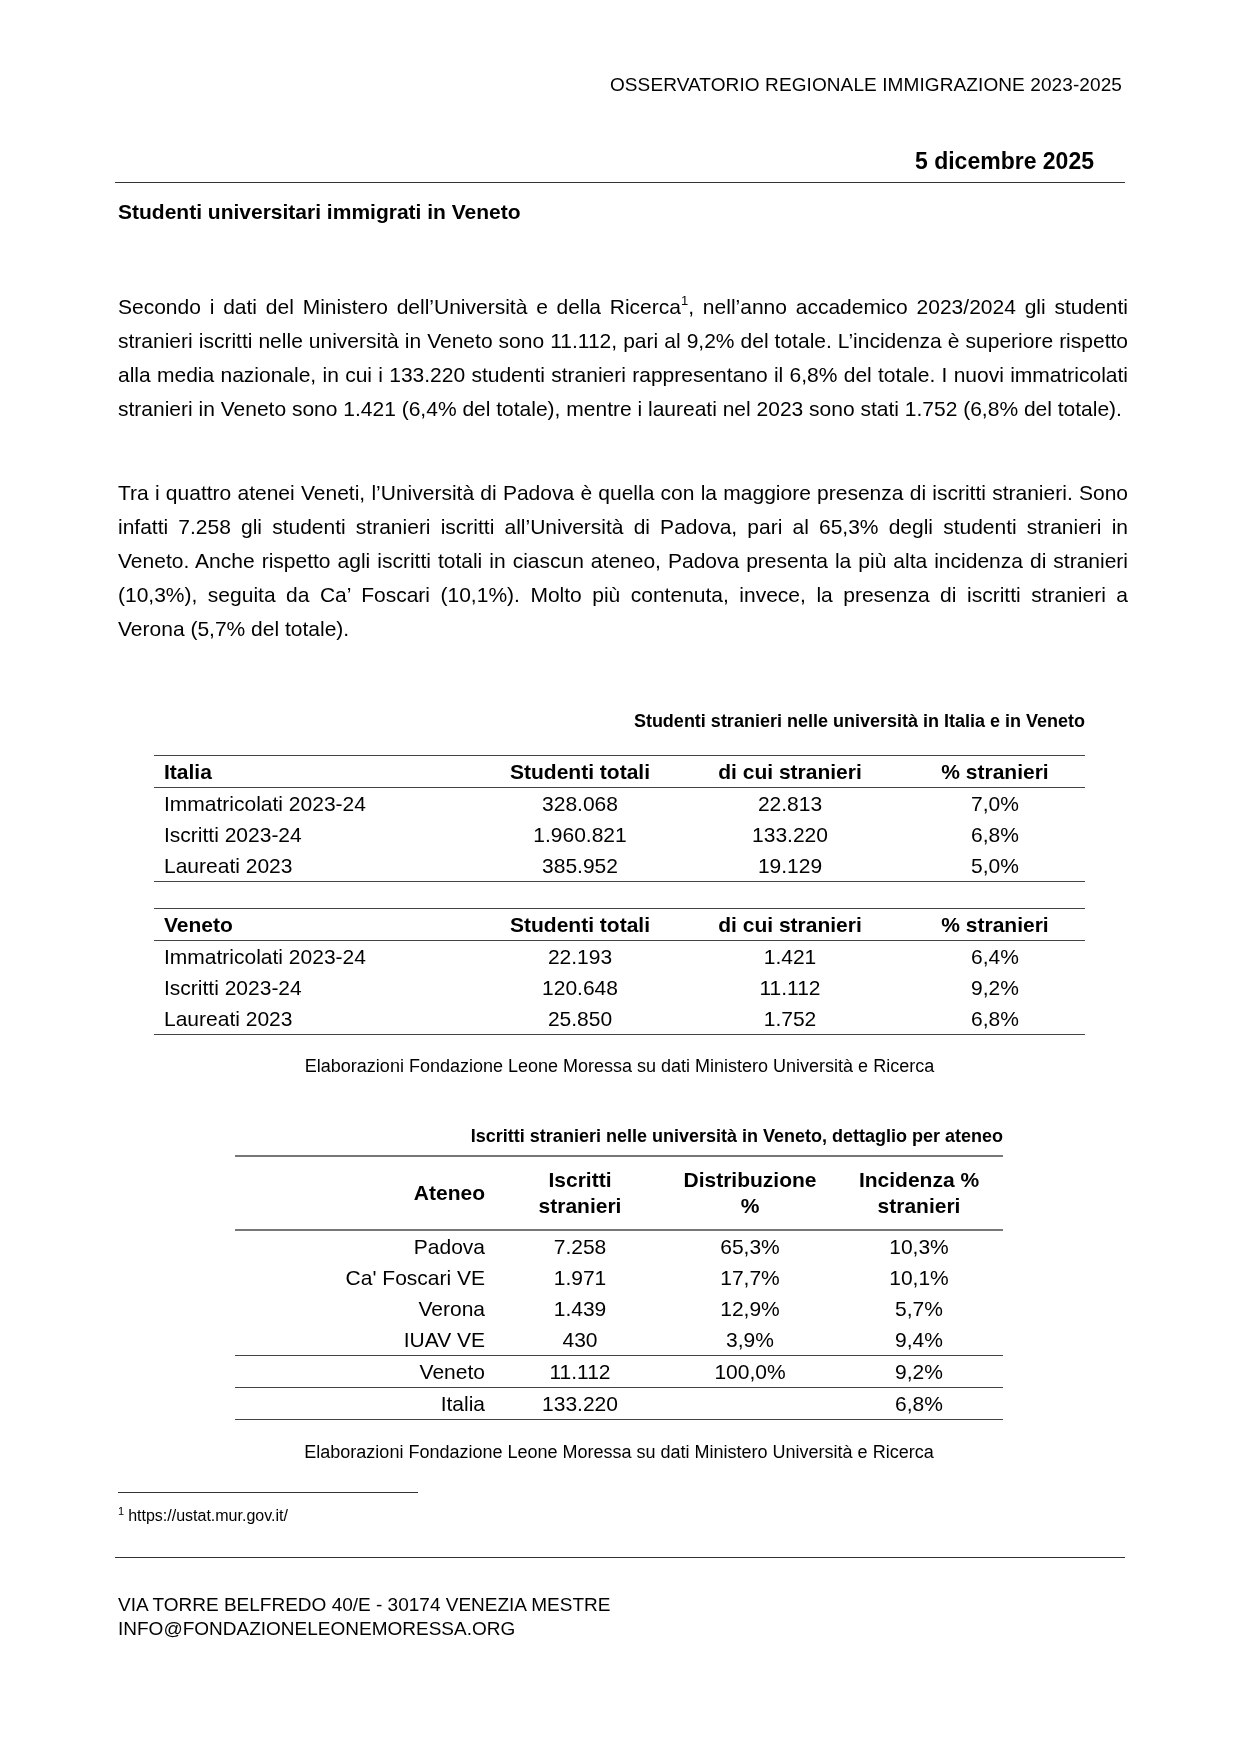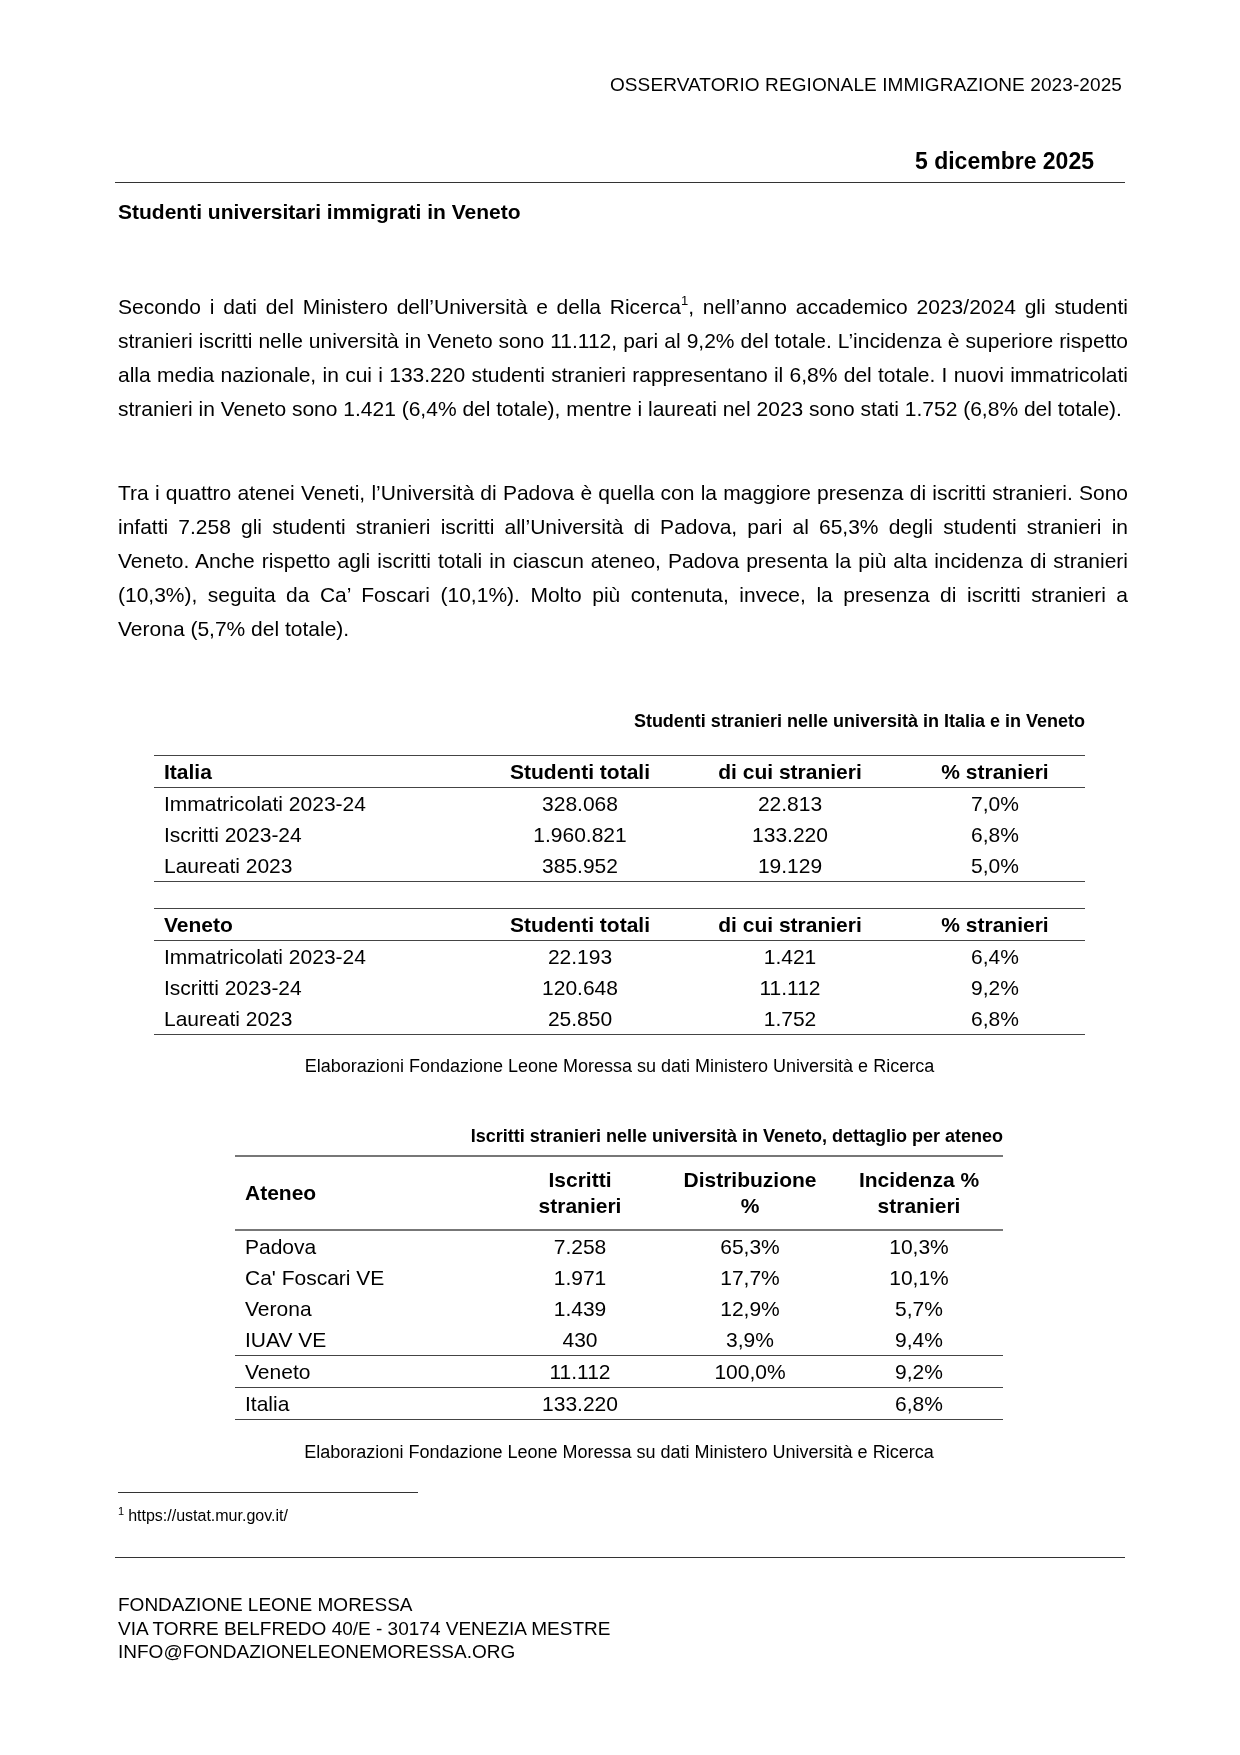--- a/index.html
+++ b/index.html
@@ -18,21 +18,21 @@
   table { position: absolute; border-collapse: collapse; font-size: 21px; }
   td, th { padding: 0 10px; height: 31px; }
   th { font-weight: bold; }
   .t1 { left: 154px; width: 931px; }
   .t1 th, .t1 td { text-align: center; }
   .t1 .lbl { text-align: left; }
   .t1 thead tr { border-top: 1.5px solid #444; border-bottom: 1.5px solid #444; }
   .t1 tbody tr.last { border-bottom: 1.5px solid #444; }
   .t2 { left: 235px; width: 768px; }
   .t2 th, .t2 td { text-align: center; }
-  .t2 .lbl { text-align: left; }
+  .t2 .lbl { text-align: right; }
   .t2 thead tr { border-top: 2px solid #777; border-bottom: 2px solid #777; }
   .t2 thead th { height: 72px; line-height: 26px; }
   .t2 .sep { border-top: 1.5px solid #444; }
   .t2 .last { border-bottom: 1.5px solid #444; }
   .fn { left: 118px; top: 1507px; font-size: 16px; }
   .fn sup { font-size: 11px; vertical-align: 6px; line-height: 0; margin-right: 4px; }
   .footer { left: 118px; top: 1593px; font-size: 19px; line-height: 23.5px; }
   .footer div { white-space: nowrap; }
 </style>
 </head>
@@ -181,16 +181,15 @@
   </tbody>
 </table>
 
 <div class="src" style="left:235px; width:768px; top:1442px;">Elaborazioni Fondazione Leone Moressa su dati Ministero Università e Ricerca</div>
 
 <div class="rule" style="left:118px; width:300px; top:1492px; border-top-width:1.5px;"></div>
 <div class="abs fn"><sup>1</sup><span>https://ustat.mur.gov.it/</span></div>
 
 <div class="rule" style="left:115px; width:1010px; top:1557px;"></div>
 <div class="abs footer">
-  <div>FONDAZIONE LEONE MORESSA</div>
   <div>VIA TORRE BELFREDO 40/E - 30174 VENEZIA MESTRE</div>
   <div>INFO@FONDAZIONELEONEMORESSA.ORG</div>
 </div>
 
 </body></html>

